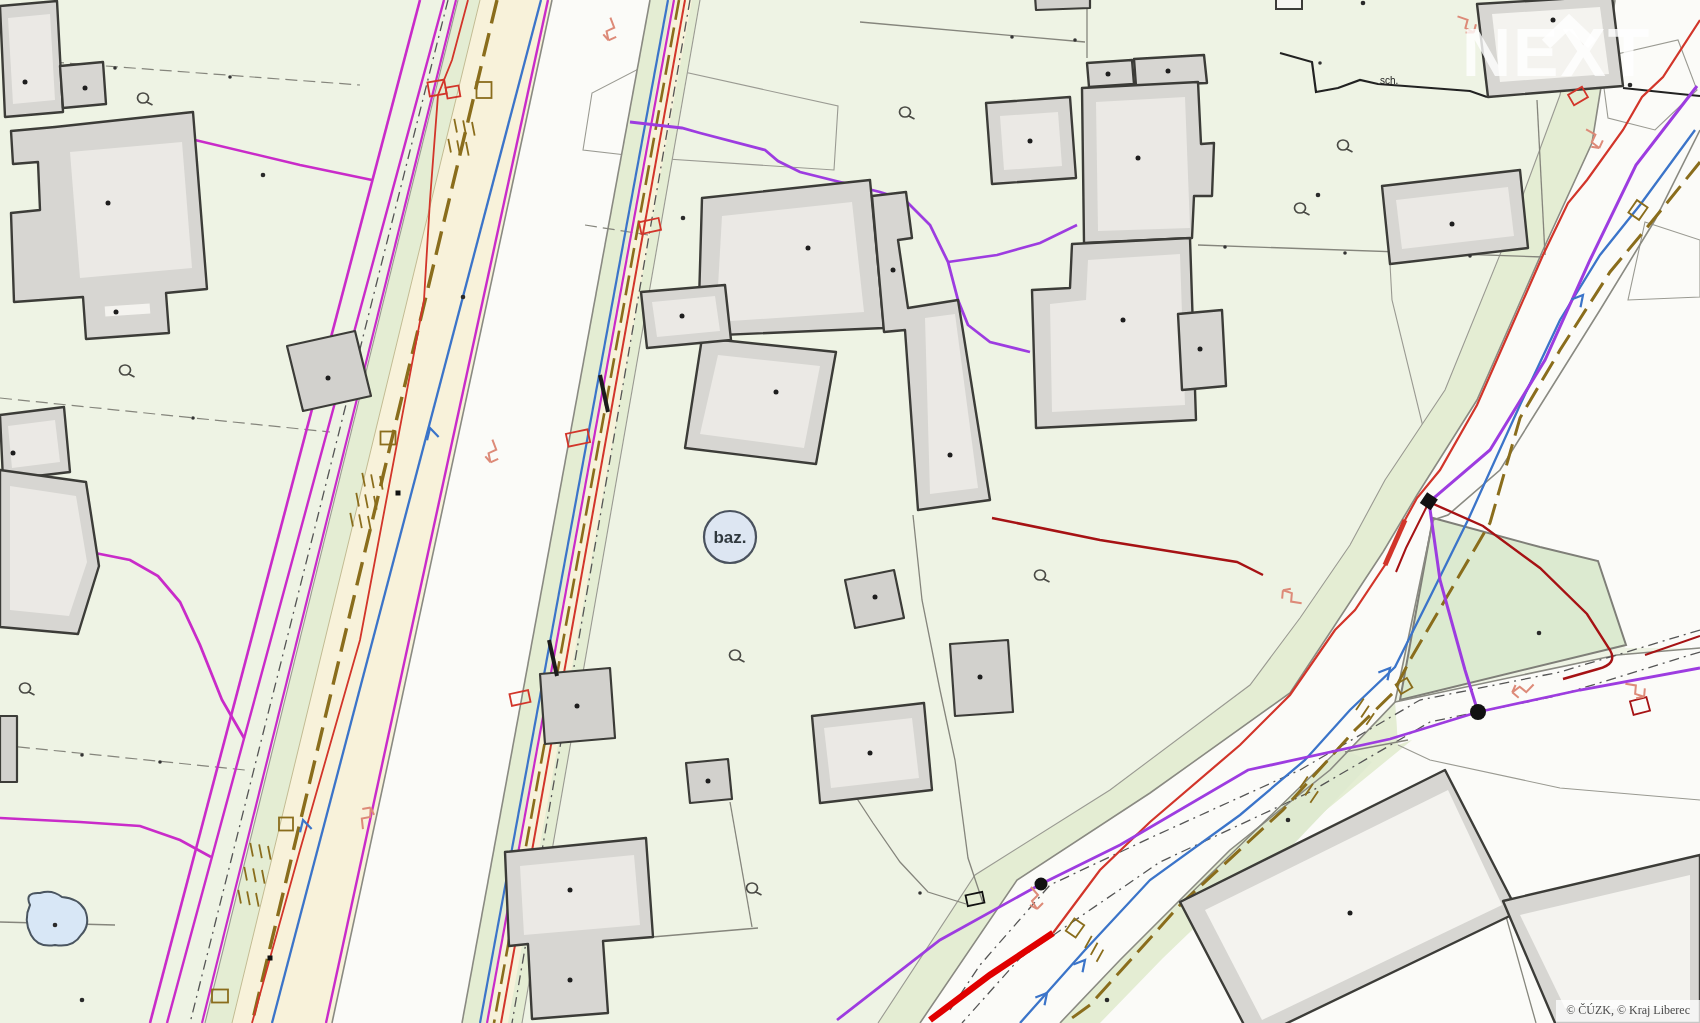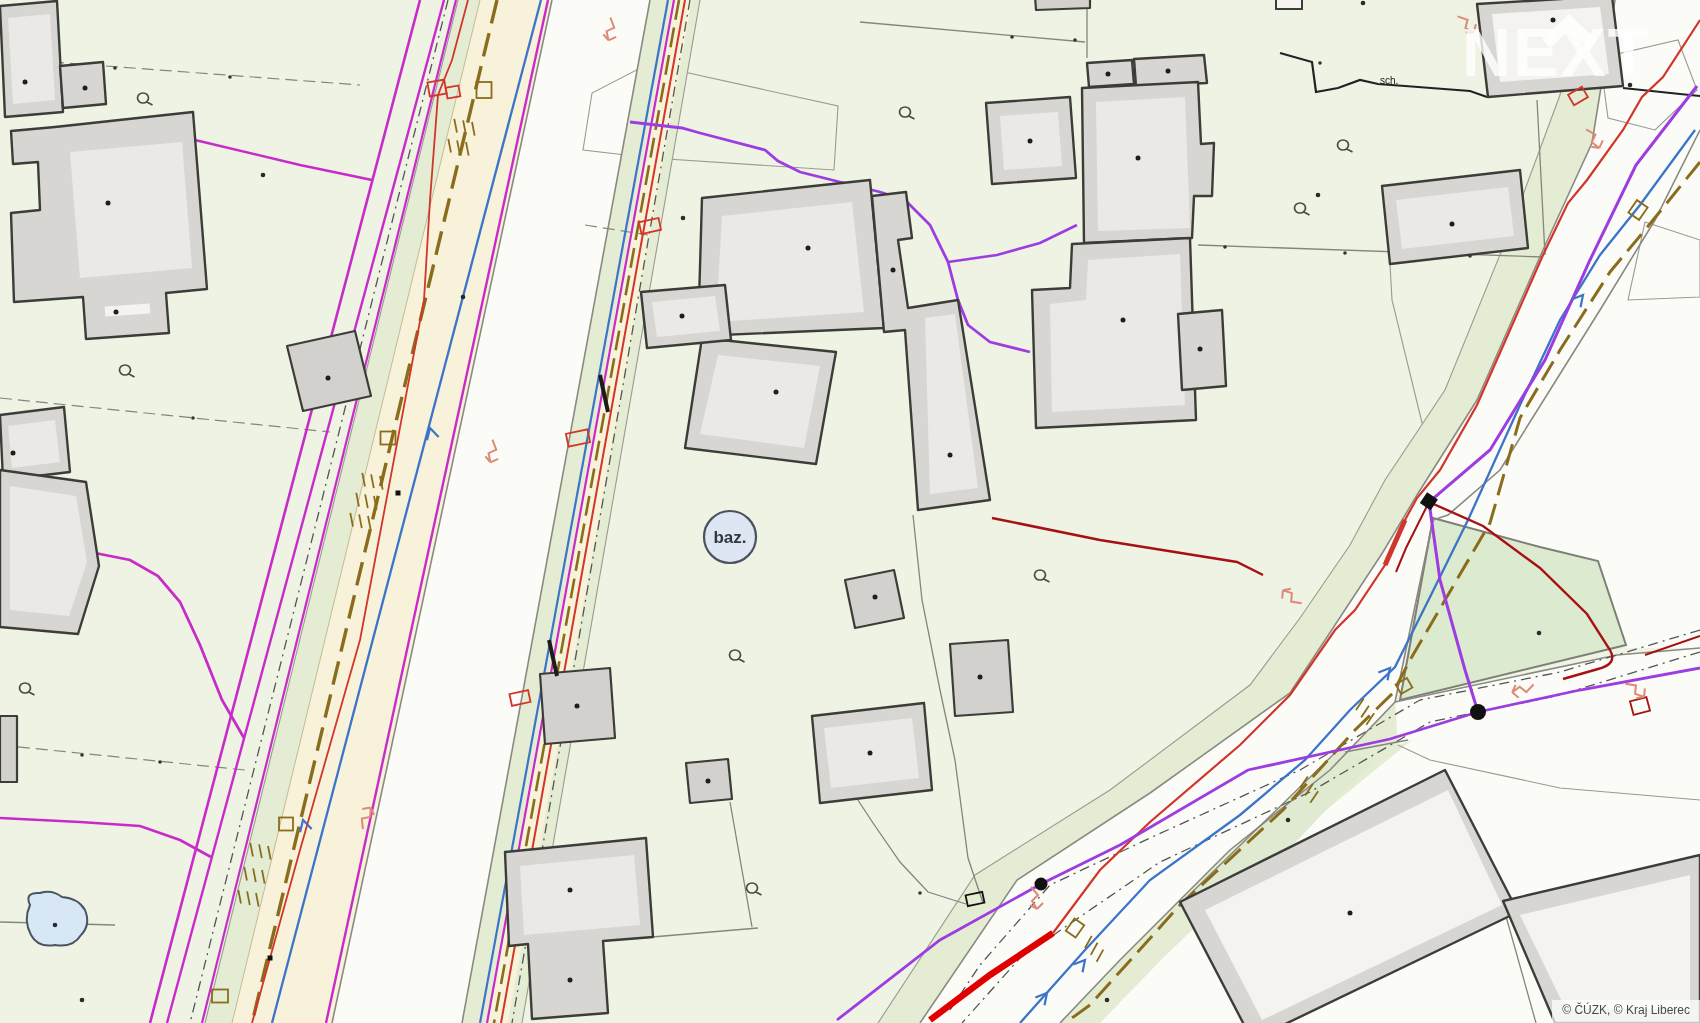--- a/index.html
+++ b/index.html
@@ -18,21 +18,21 @@
   .mag{stroke:#c92bc9;fill:none;}
   .vio{stroke:#9d3ce0;fill:none;}
   .blu{stroke:#3b74c9;fill:none;}
   .olv{stroke:#8a6d1c;fill:none;}
   .red{stroke:#d2352a;fill:none;}
   .dred{stroke:#a61214;fill:none;}
   .fence{stroke:#222;stroke-width:2.2;fill:none;}
   #watermark{position:absolute;left:1462px;top:18px;width:260px;color:rgba(255,255,255,0.8);
     font-size:68px;font-weight:800;letter-spacing:2px;line-height:68px;white-space:nowrap;}
   #attrib{position:absolute;right:0;bottom:0;height:20px;padding:3px 10px 0 10px;
-    background:rgba(255,255,255,0.72);font-size:12px;color:#4a4a4a;}
+    background:rgba(255,255,255,0.72);font-size:12px;color:#4a4a4a;font-family:Liberation Serif, serif;}
   #pool-label{font-weight:bold;font-size:17px;fill:#30393f;}
   #sch-label{font-size:10px;fill:#222;}
 </style>
 </head>
 <body>
 
 <div id="stage">
 <svg width="1700" height="1023" viewBox="0 0 1700 1023">
 
   <rect x="0" y="0" width="1700" height="1023" fill="#eef3e4"></rect>

